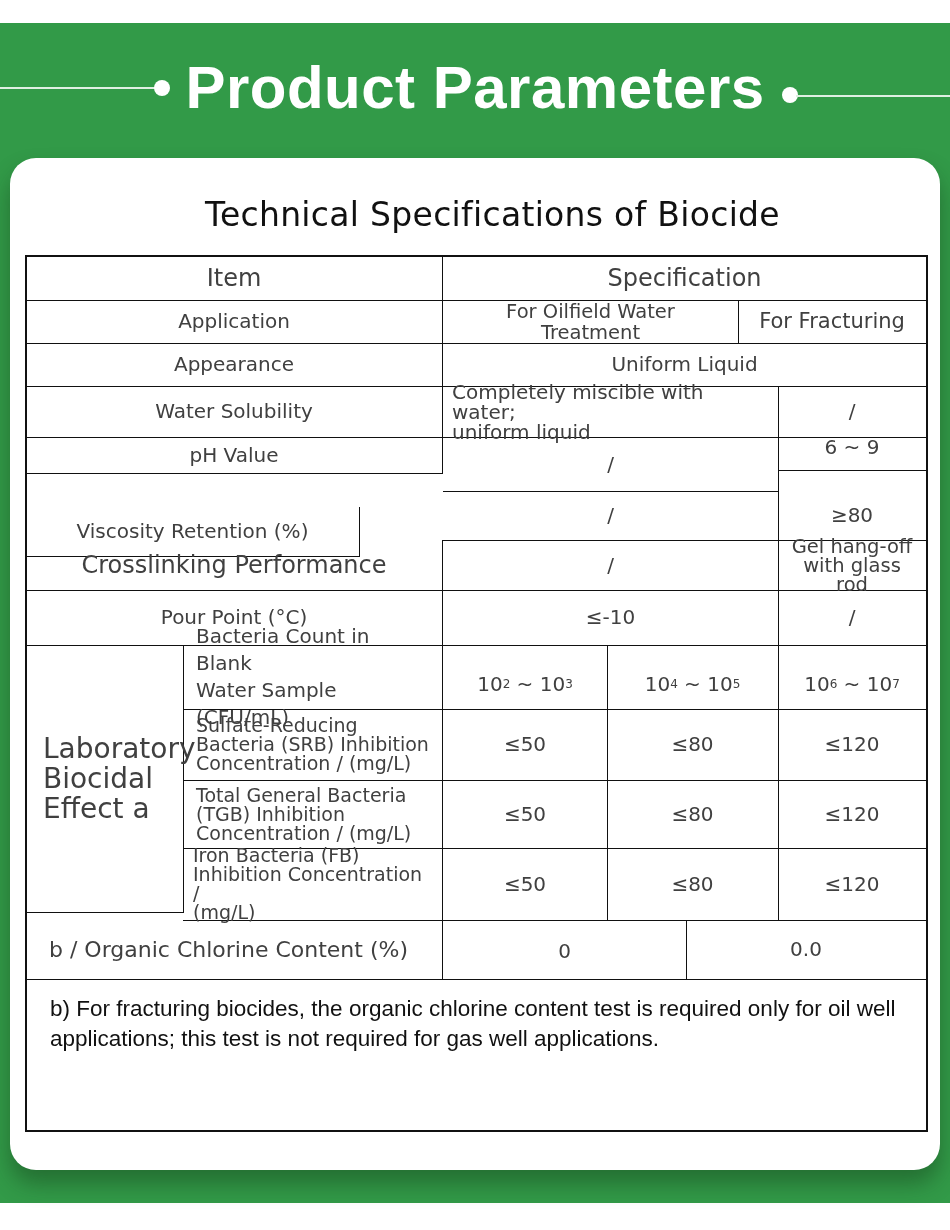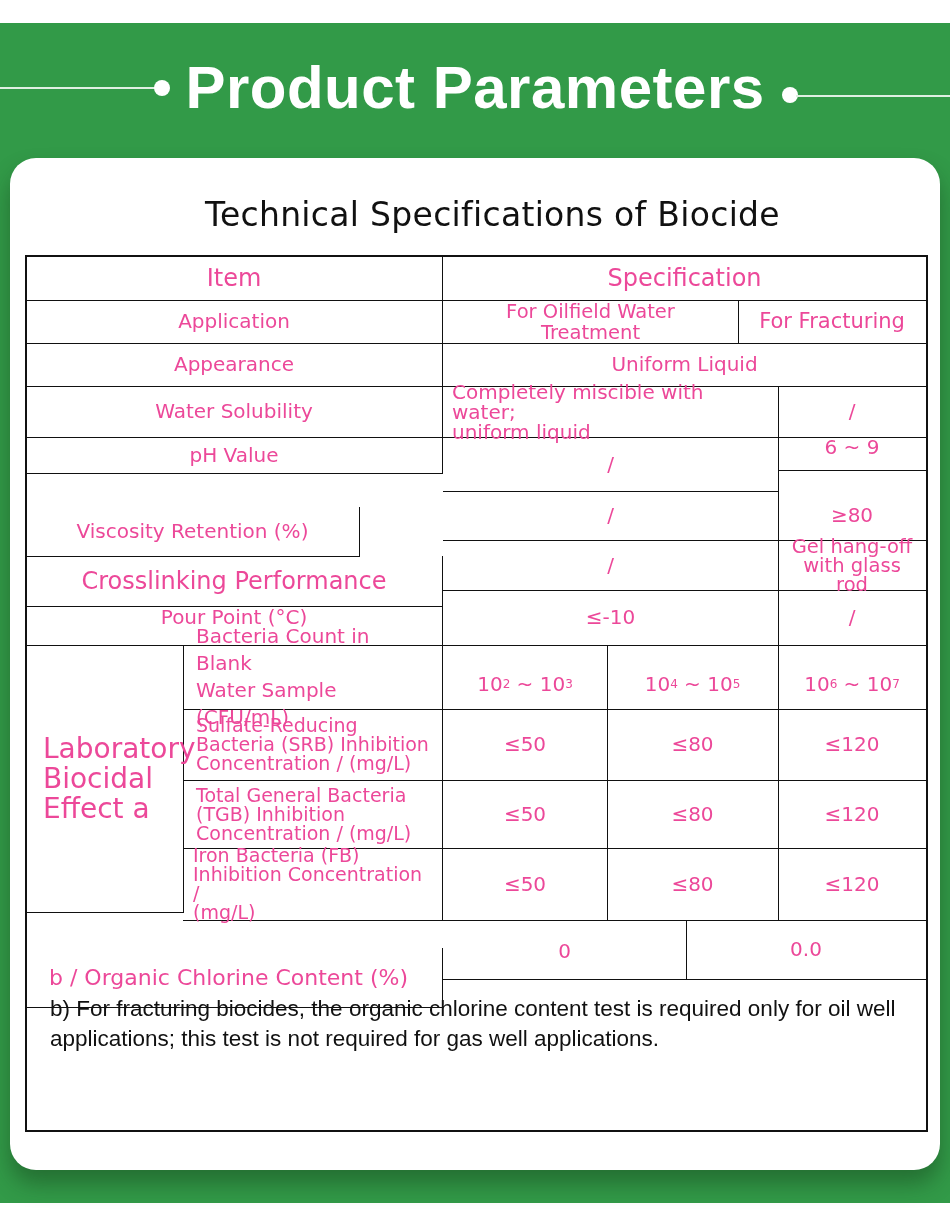--- a/index.html
+++ b/index.html
@@ -10,21 +10,21 @@
                 font-family:"Liberation Sans", sans-serif; font-weight:bold; font-size:60px; line-height:76px;
                 letter-spacing:0.5px; }
   .line { position:absolute; height:2px; background:#dff0e2; }
   .dot { position:absolute; width:16px; height:16px; border-radius:50%; background:#fff; }
   .card { position:absolute; left:10px; top:158px; width:930px; height:1012px; background:#fff;
           border-radius:26px; box-shadow: 0 14px 22px rgba(20,60,25,0.45); }
   .doc-title { position:absolute; left:0; top:192px; width:985px; text-align:center;
                font-size:33px; line-height:46px; color:#111; letter-spacing:0.3px; }
   .table { position:absolute; left:0; top:0; }
   .cell { position:absolute; box-sizing:border-box; display:flex; align-items:center; justify-content:center;
-          text-align:center; font-size:20px; line-height:21px; color:#ec4899; border-right:1.5px solid #111;
+          text-align:center; font-size:20px; line-height:21px; color:#404040; border-right:1.5px solid #111;
           border-bottom:1.5px solid #111; white-space:pre-line; padding:0 12px; }
   .cell.left { justify-content:flex-start; text-align:left; }
   .cell.big { font-size:24px; }
   .cell.hdr { font-size:24px; }
   .frame { position:absolute; left:25px; top:255px; width:903px; height:877px; box-sizing:border-box;
            border:2.5px solid #111; pointer-events:none; }
   .note { position:absolute; left:50px; top:994px; width:860px; font-size:22.5px; line-height:30px; color:#111;
           font-family:"Liberation Sans", sans-serif; }
   .note p { margin:0; }
   sup { font-size:12px; line-height:0; }
@@ -62,21 +62,21 @@
   <div class="cell" style="left:778px;top:386px;width:149px;height:52px;">/</div>
 
   <div class="cell" style="left:26px;top:437px;width:417px;height:37px;">pH Value</div>
   <div class="cell" style="left:443px;top:437px;width:336px;height:55px;">/</div>
   <div class="cell" style="left:778px;top:416px;width:149px;height:55px;padding-top:8px;">6 ~ 9</div>
 
   <div class="cell" style="left:26px;top:507px;width:334px;height:50px;">Viscosity Retention (%)</div>
   <div class="cell" style="left:443px;top:491px;width:336px;height:50px;">/</div>
   <div class="cell" style="left:778px;top:491px;width:149px;height:50px;">≥80</div>
 
-  <div class="cell big" style="left:26px;top:556px;width:417px;height:51px;">Crosslinking Performance</div>
+  <div class="cell big" style="left:26px;top:540px;width:417px;height:51px;">Crosslinking Performance</div>
   <div class="cell" style="left:443px;top:540px;width:336px;height:51px;">/</div>
   <div class="cell" style="left:778px;top:540px;width:149px;height:51px;line-height:19px;font-size:19.5px;">Gel hang-off
 with glass rod</div>
 
   <div class="cell" style="left:26px;top:590px;width:417px;height:56px;">Pour Point (°C)</div>
   <div class="cell" style="left:443px;top:590px;width:336px;height:56px;">≤-10</div>
   <div class="cell" style="left:778px;top:590px;width:149px;height:56px;">/</div>
 
   <div class="cell big left" style="left:26px;top:645px;width:158px;height:268px;padding-left:17px;line-height:30px;font-size:28px;">Laboratory
 Biocidal
@@ -108,21 +108,21 @@
   <div class="cell" style="left:607px;top:780px;width:172px;height:69px;">≤80</div>
   <div class="cell" style="left:778px;top:780px;width:149px;height:69px;">≤120</div>
 
   <div class="cell left" style="left:183px;top:848px;width:260px;height:73px;padding-left:10px;line-height:19px;font-size:19px;">Iron Bacteria (FB)
 Inhibition Concentration /
 (mg/L)</div>
   <div class="cell" style="left:443px;top:848px;width:165px;height:73px;">≤50</div>
   <div class="cell" style="left:607px;top:848px;width:172px;height:73px;">≤80</div>
   <div class="cell" style="left:778px;top:848px;width:149px;height:73px;">≤120</div>
 
-  <div class="cell left" style="left:26px;top:920px;width:417px;height:60px;padding-left:23px;font-size:22px;margin-top:28px;">b / Organic Chlorine Content (%)</div>
+  <div class="cell left" style="left:26px;top:920px;width:417px;height:60px;padding-left:23px;font-size:22px;">b / Organic Chlorine Content (%)</div>
   <div class="cell" style="left:443px;top:920px;width:244px;height:60px;padding-top:4px;">0</div>
   <div class="cell" style="left:686px;top:920px;width:241px;height:60px;">0.0</div>
 
   <div class="note">
     <p>b) For fracturing biocides, the organic chlorine content test is required only for oil well applications; this test is not required for gas well applications.</p>
   </div>
 
   <div class="frame"></div>
 </div>
 

